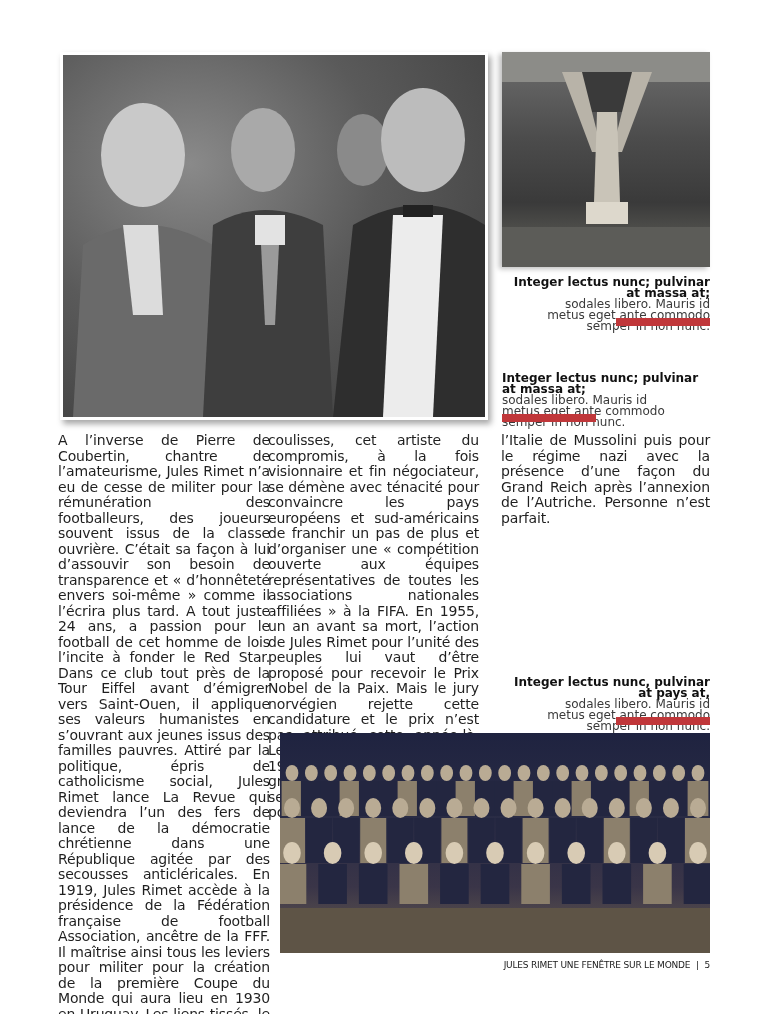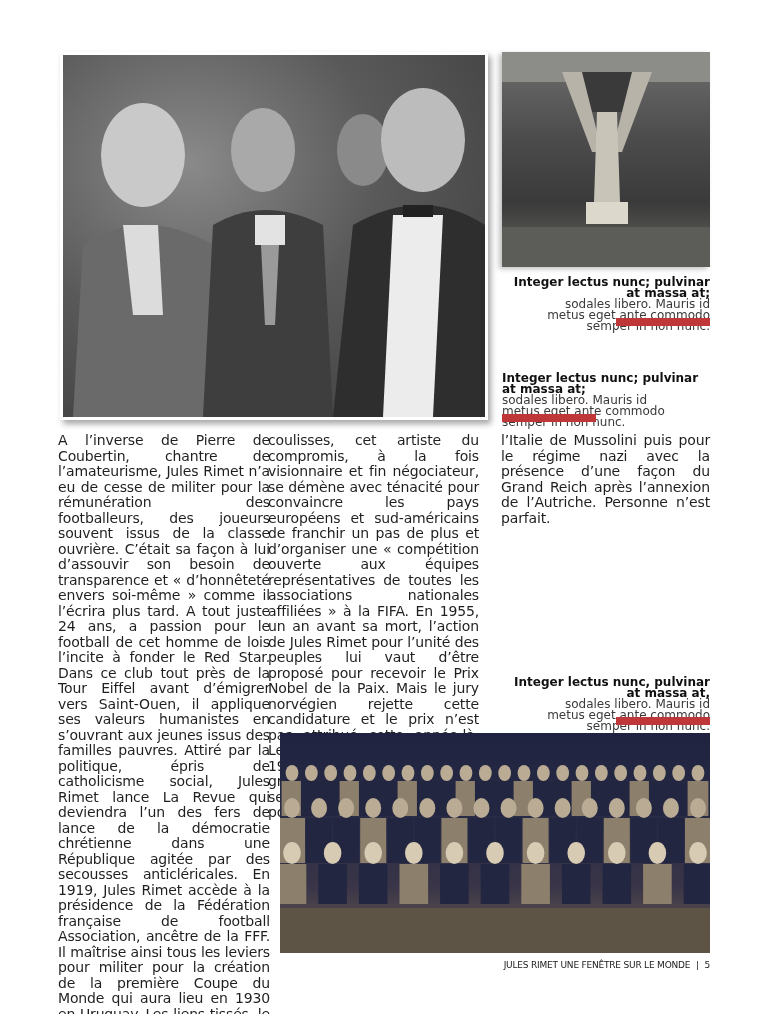--- a/index.html
+++ b/index.html
@@ -99,21 +99,21 @@
 </div>
 <div class="abs red-bar" style="left:616px; top:318px; width:94px;"></div>
 
 <div class="abs caption caption-left" style="left:502px; top:373px; width:205px;">
   <span class="cap-bold">Integer lectus nunc; pulvinar at massa at;</span>
   <span style="display:block; padding-right:35px;">sodales libero. Mauris id metus eget ante commodo semper in non nunc.</span>
 </div>
 <div class="abs red-bar" style="left:502px; top:414px; width:94px;"></div>
 
 <div class="abs caption caption-right" style="left:502px; top:677px; width:208px;">
-  <span class="cap-bold">Integer lectus nunc, pulvinar at massa at,</span>
+  <span class="cap-bold">Integer lectus nunc, pulvinar at pays at,</span>
   <span style="display:block; padding-left:30px;">sodales libero. Mauris id metus eget ante commodo semper in non nunc.</span>
 </div>
 <div class="abs red-bar" style="left:616px; top:717px; width:94px;"></div>
 
 <div class="abs col" style="left:58px; top:433px; width:212px;">
   <p>A l’inverse de Pierre de Coubertin, chantre de l’amateurisme, Jules Rimet n’a eu de cesse de militer pour la rémunération des footballeurs, des joueurs souvent issus de la classe ouvrière. C’était sa façon à lui d’assouvir son besoin de transparence et « d’honnêteté envers soi-même » comme il l’écrira plus tard. A tout juste 24 ans, a passion pour le football de cet homme de lois l’incite à fonder le Red Star. Dans ce club tout près de la Tour Eiffel avant d’émigrer vers Saint-Ouen, il applique ses valeurs humanistes en s’ouvrant aux jeunes issus des familles pauvres. Attiré par la politique, épris de catholicisme social, Jules Rimet lance La Revue qui deviendra l’un des fers de lance de la démocratie chrétienne dans une République agitée par des secousses anticléricales. En 1919, Jules Rimet accède à la présidence de la Fédération française de football Association, ancêtre de la FFF. Il maîtrise ainsi tous les leviers pour militer pour la création de la première Coupe du Monde qui aura lieu en 1930 en Uruguay. Les liens tissés, le spectacle fourni lors du tournoi final des Jeux Olympiques d’été de Paris en 1924 puis lors de celui d’Amsterdam en 1928 lui ont dicté des idées de grandeur. En</p>
 </div>
 <div class="abs col" style="left:268px; top:433px; width:211px;">
   <p>coulisses, cet artiste du compromis, à la fois visionnaire et fin négociateur, se démène avec ténacité pour convaincre les pays européens et sud-américains de franchir un pas de plus et d’organiser une « compétition ouverte aux équipes représentatives de toutes les associations nationales affiliées » à la FIFA. En 1955, un an avant sa mort, l’action de Jules Rimet pour l’unité des peuples lui vaut d’être proposé pour recevoir le Prix Nobel de la Paix. Mais le jury norvégien rejette cette candidature et le prix n’est pas attribué cette année-là. Les coupes du monde 1934 et 1938 ont étiré une trop grande part d’ombre. Elles ont servi d’outil de propagande pour</p>
 </div>

